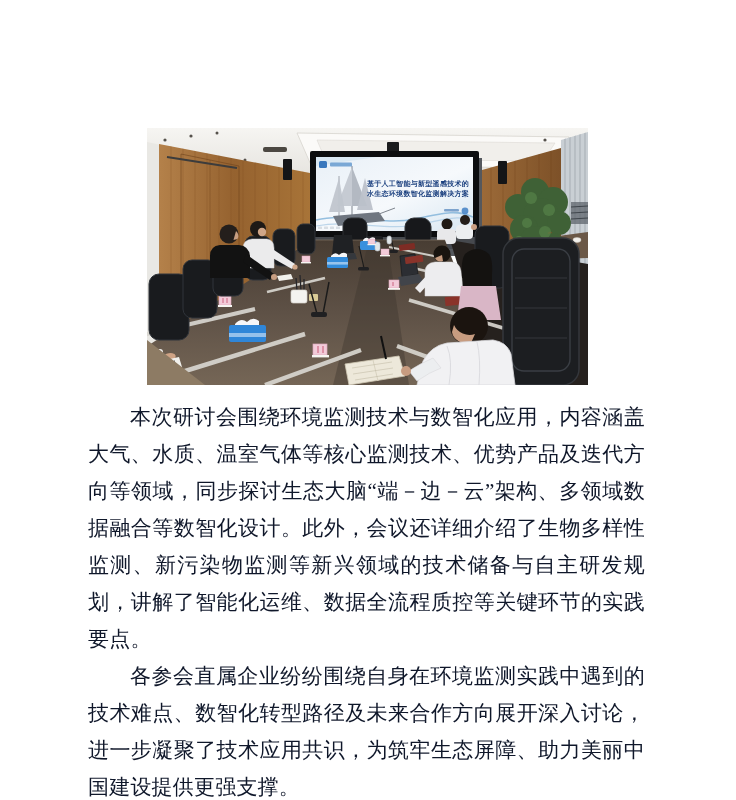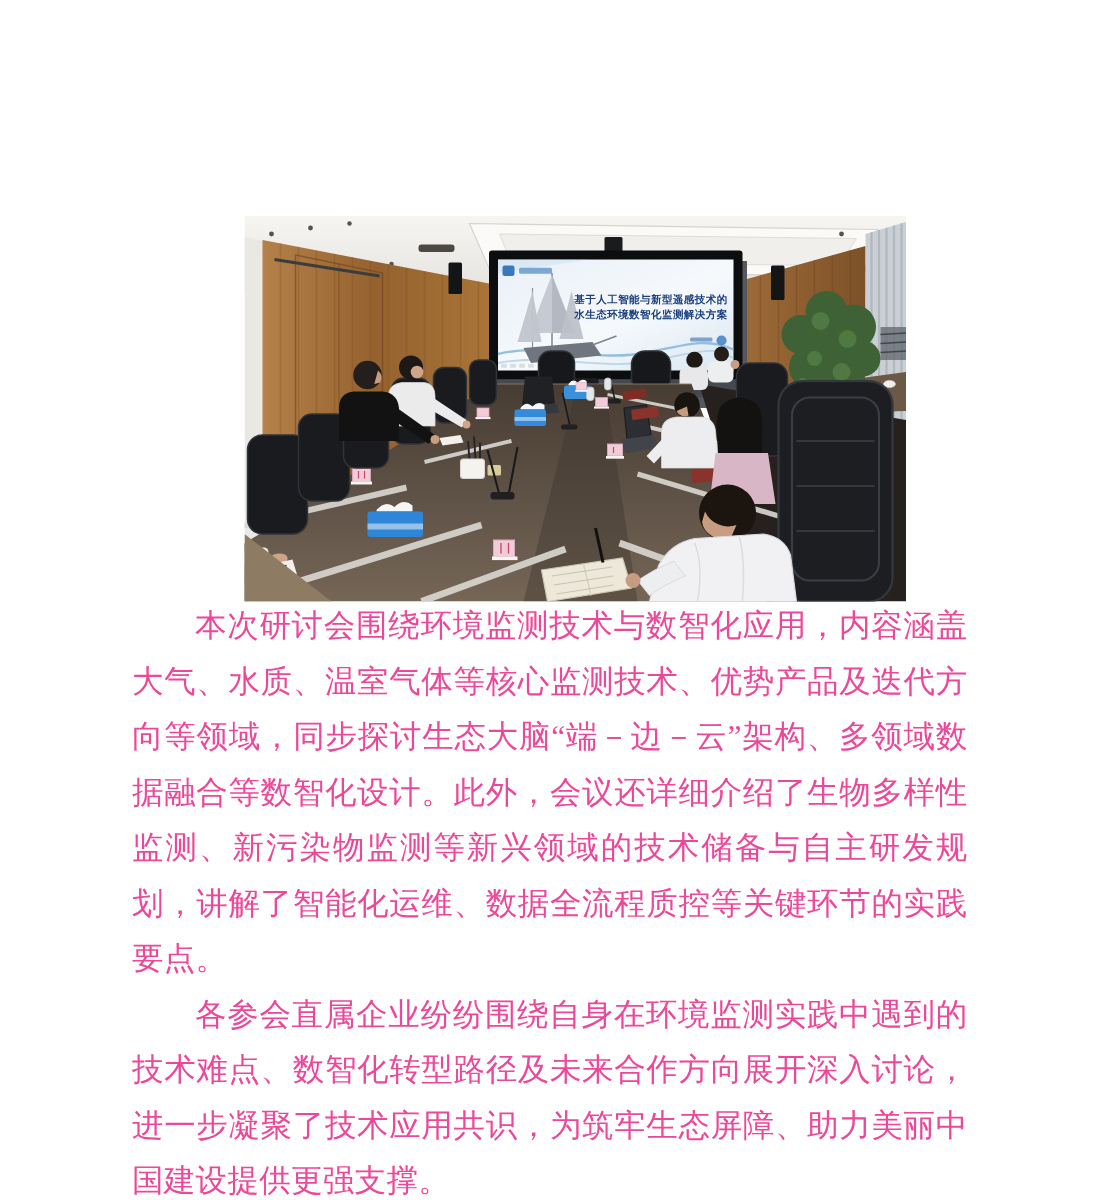--- a/index.html
+++ b/index.html
@@ -1,25 +1,25 @@
 <!DOCTYPE html>
 <html><head>
 <meta charset="utf-8">
 <style>
   html,body{margin:0;padding:0;background:#ffffff;}
   body{width:736px;height:800px;font-family:"Liberation Serif","DejaVu Serif",serif;}
   .page{position:relative;width:736px;height:800px;background:#ffffff;overflow:hidden;}
-  .photo{position:absolute;left:147px;top:128px;width:441px;height:257px;margin:16px;}
+  .photo{position:absolute;left:147px;top:128px;width:441px;height:257px;margin:0;}
   .photo svg{display:block;width:100%;height:100%;}
   .article{position:absolute;left:88px;top:399px;width:557px;}
   .article p{
     margin:0;
     font-size:21px;
     line-height:37px;
-    color:#ec4899;
+    color:#0f172a;
     text-align:justify;
     text-indent:2em;
     letter-spacing:0.2px;
     word-break:break-all;
   }
 </style>
 </head>
 <body>
 
 <div class="page">

